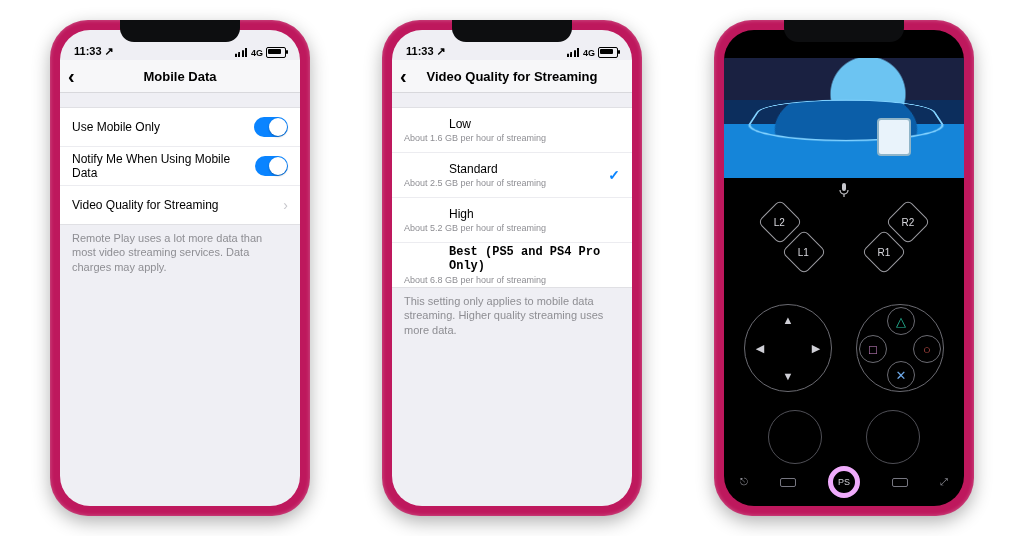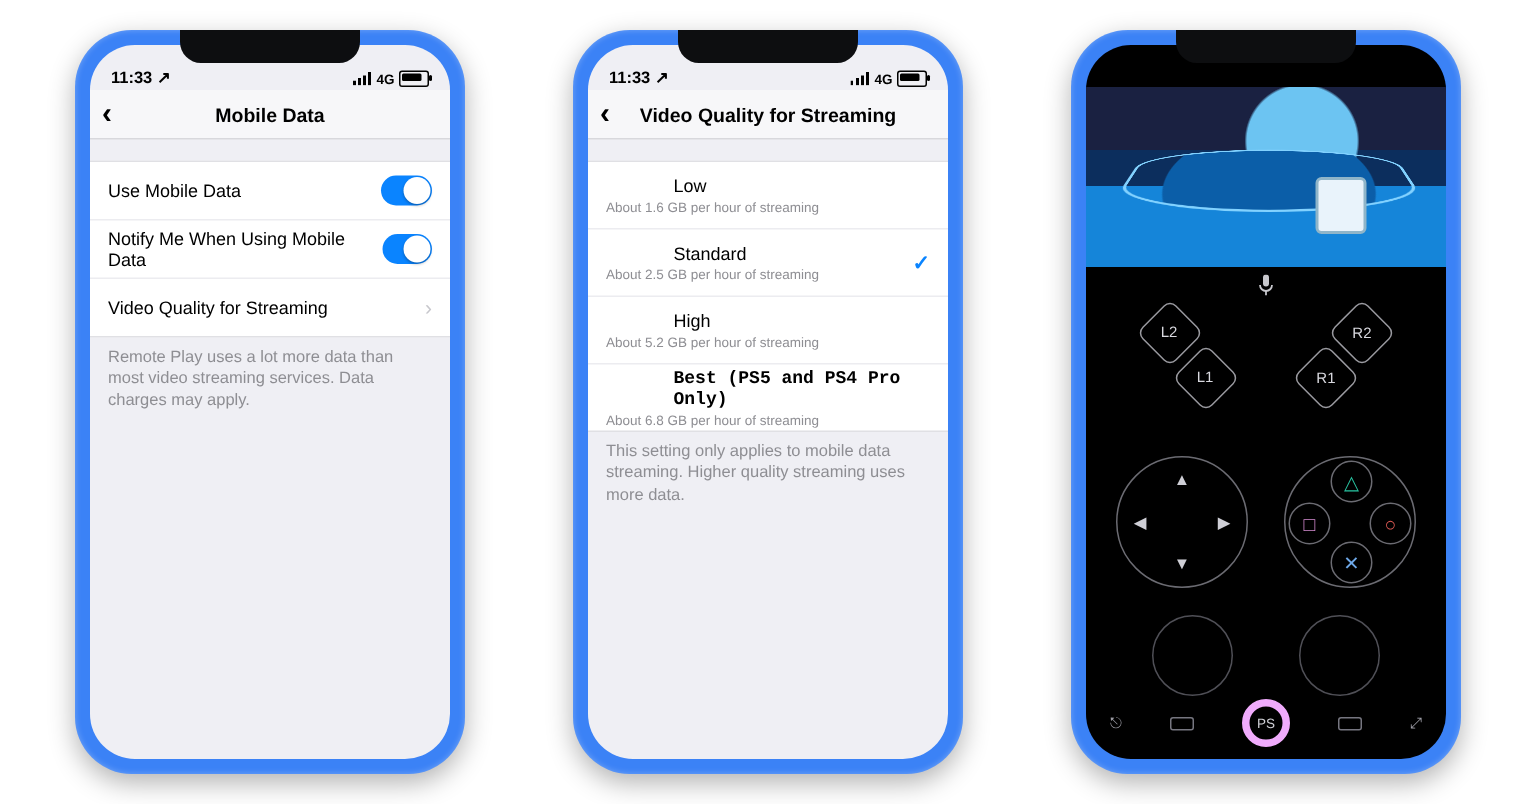--- a/index.html
+++ b/index.html
@@ -11,21 +11,21 @@
   }
   .stage{
     position:relative;width:1024px;height:536px;
     display:flex;justify-content:space-between;align-items:center;
     padding:20px 50px;box-sizing:border-box;
   }
   
   .phone{
     position:relative;
     width:260px;height:496px;
-    background:#3b82f6;
+    background:#be185d;
     border-radius:38px;
     box-shadow:0 6px 18px rgba(0,0,0,.3),inset 0 0 4px rgba(255,255,255,.3);
   }
   .screen{
     position:absolute;inset:10px;
     border-radius:30px;
     overflow:hidden;
     background:#efeff4;
   }
   .phone.dark .screen{background:#000;}
@@ -120,21 +120,21 @@
             </span>
         </span>
       </div>
       <div class="navbar">
         <span class="back">‹</span>
         <span>Mobile Data</span>
       </div>
 
       <div class="group">
         <div class="row">
-          <span>Use Mobile Data</span>
+          <span>Use Mobile Only</span>
           <span class="toggle"></span>
         </div>
         <div class="row">
           <span>Notify Me When Using Mobile Data</span>
           <span class="toggle"></span>
         </div>
         <div class="row">
           <span>Video Quality for Streaming</span>
           <span class="chev">›</span>
         </div>

